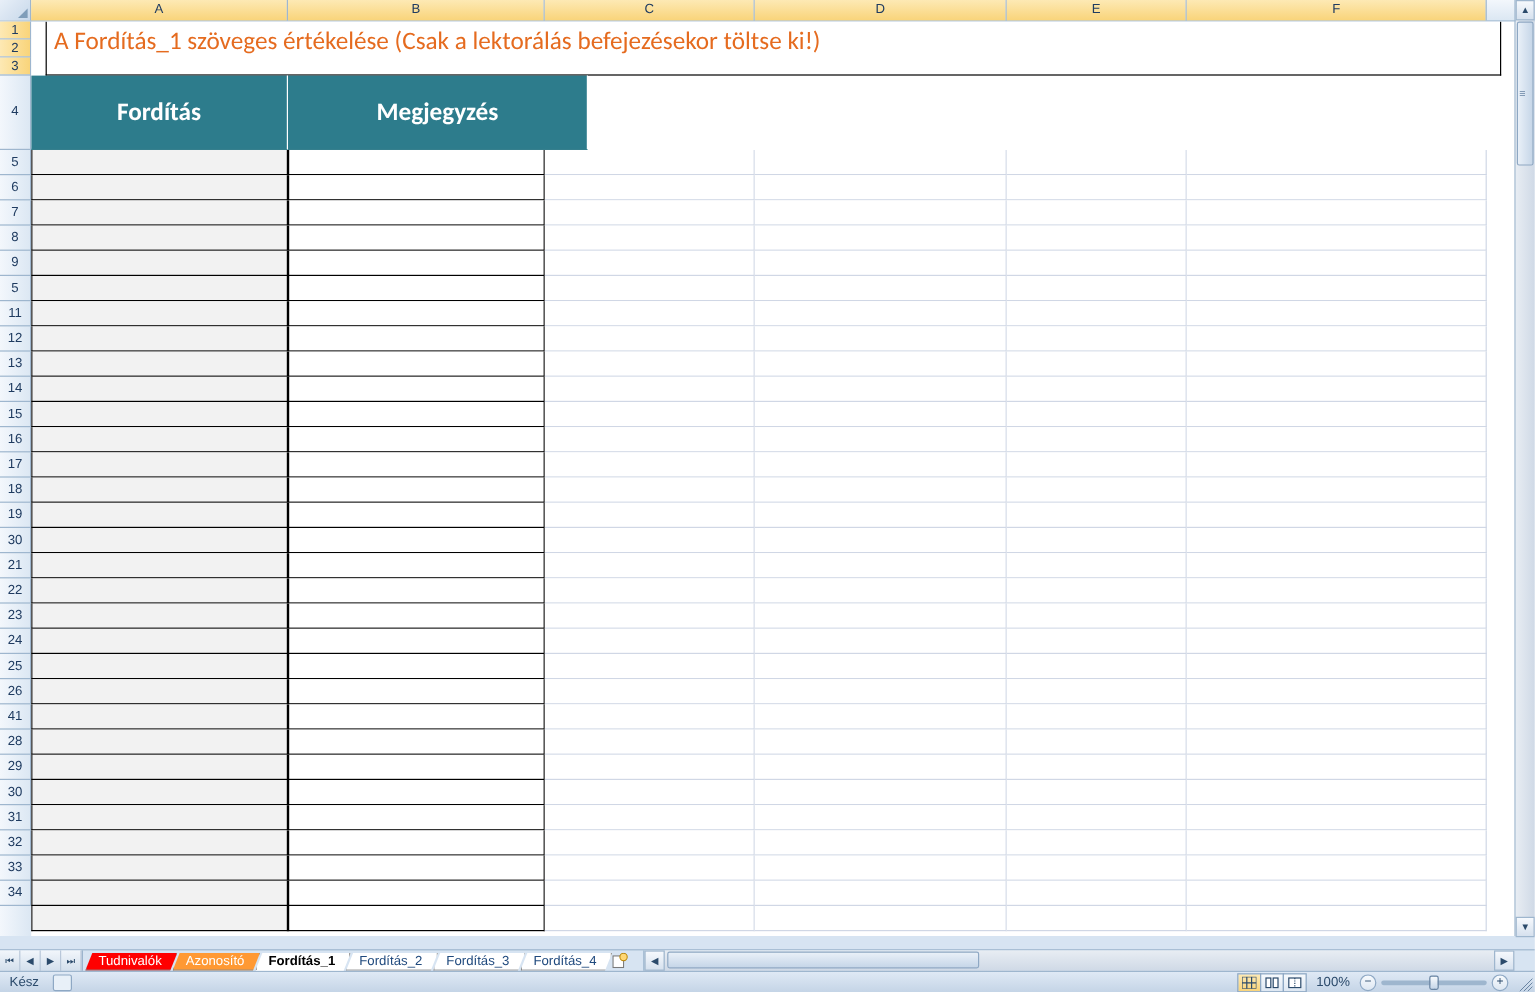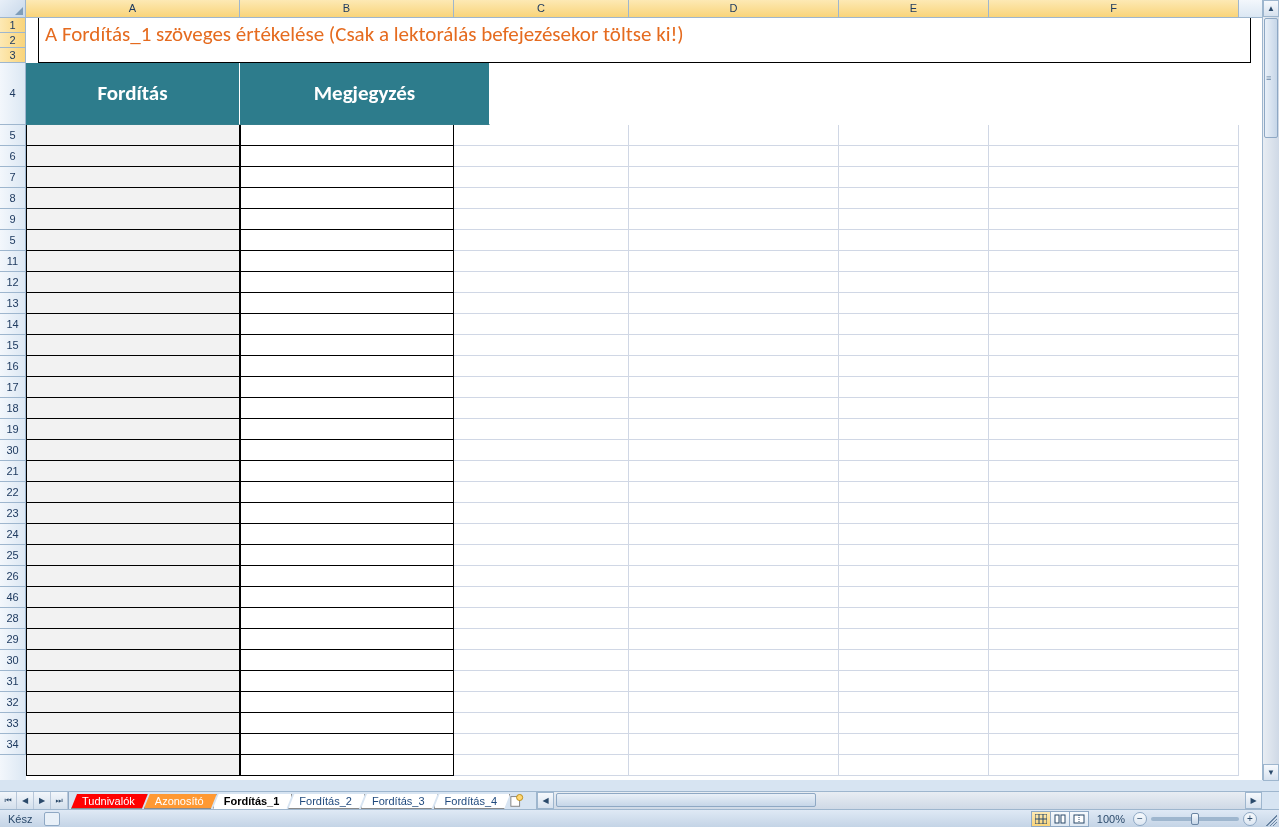--- a/index.html
+++ b/index.html
@@ -373,21 +373,21 @@
     <div class="row-head rh-data">17</div>
     <div class="row-head rh-data">18</div>
     <div class="row-head rh-data">19</div>
     <div class="row-head rh-data">30</div>
     <div class="row-head rh-data">21</div>
     <div class="row-head rh-data">22</div>
     <div class="row-head rh-data">23</div>
     <div class="row-head rh-data">24</div>
     <div class="row-head rh-data">25</div>
     <div class="row-head rh-data">26</div>
-    <div class="row-head rh-data">46</div>
+    <div class="row-head rh-data">41</div>
     <div class="row-head rh-data">28</div>
     <div class="row-head rh-data">29</div>
     <div class="row-head rh-data">30</div>
     <div class="row-head rh-data">31</div>
     <div class="row-head rh-data">32</div>
     <div class="row-head rh-data">33</div>
     <div class="row-head rh-data">34</div>
   </div>
 
   <div class="grid">

